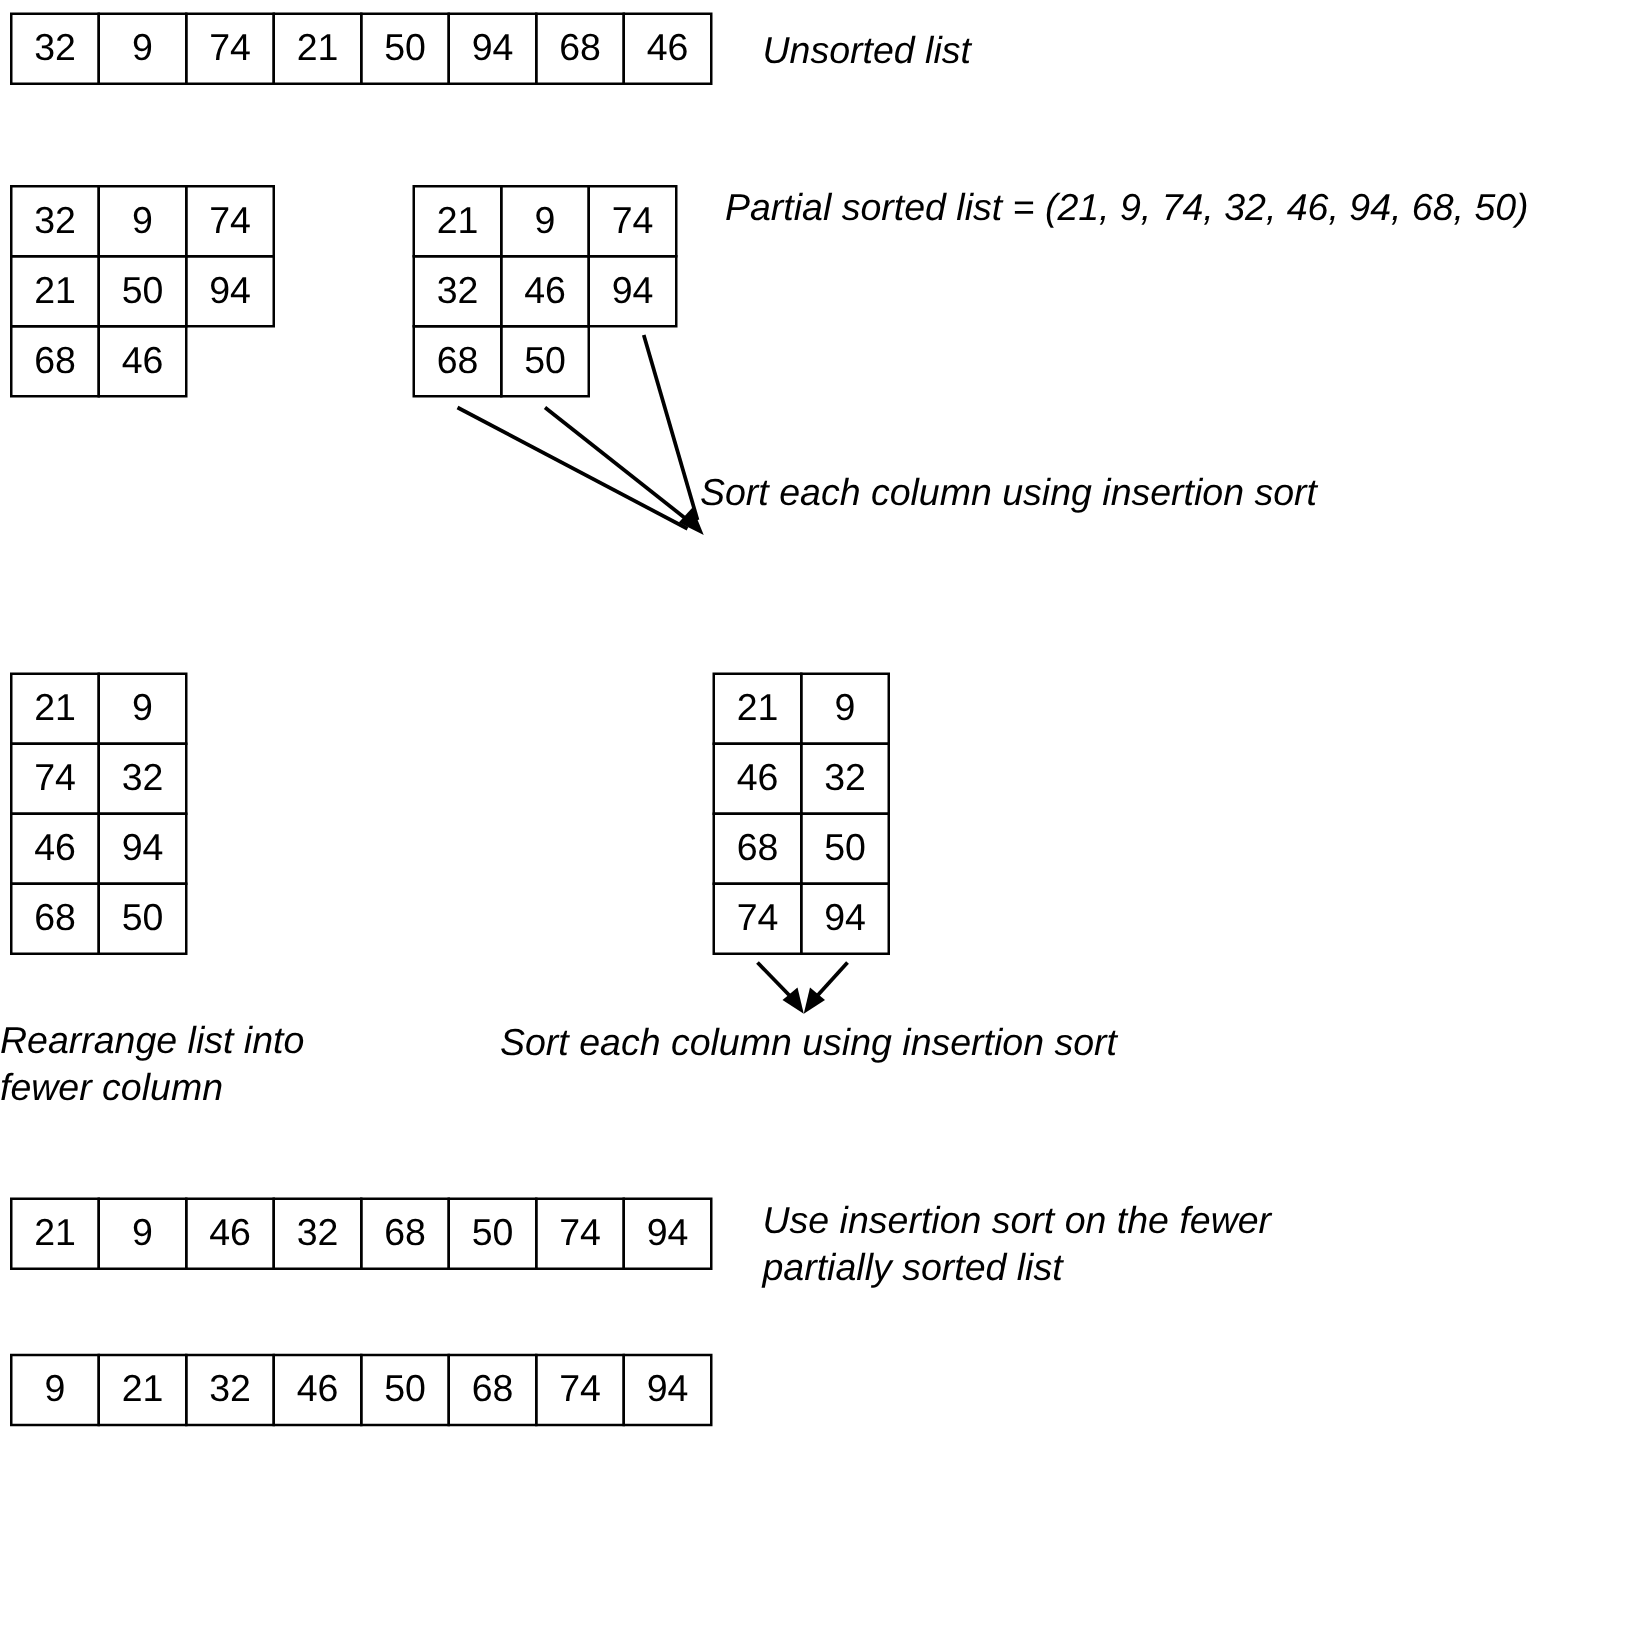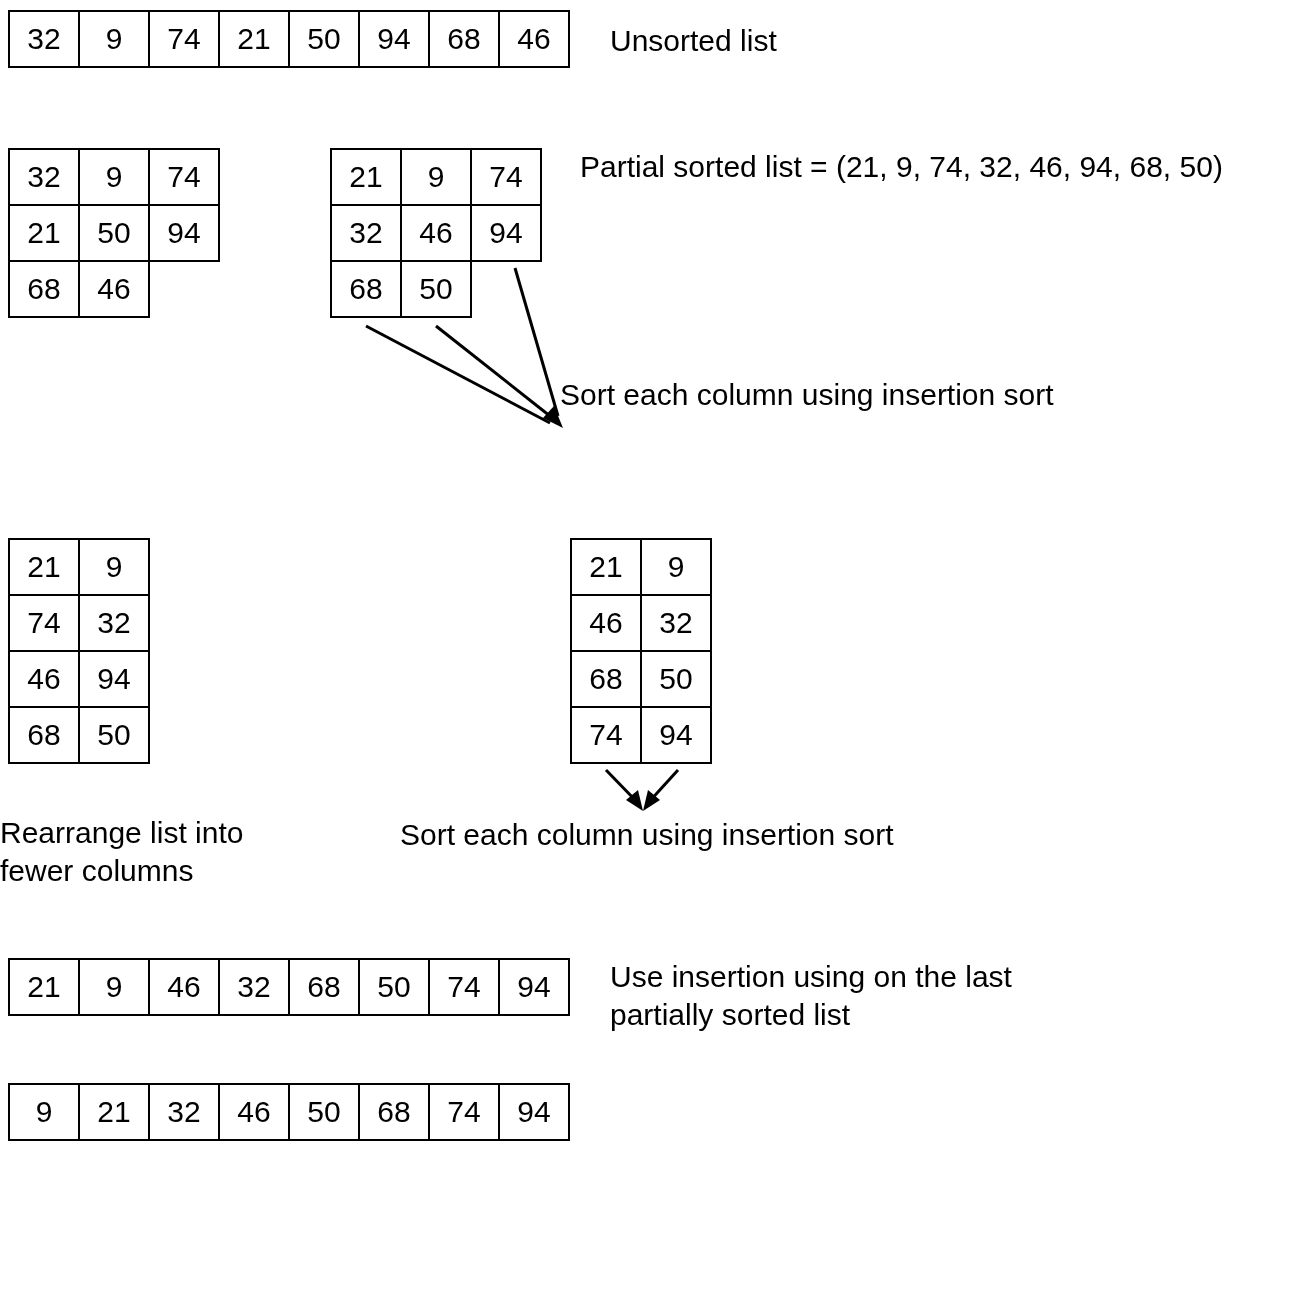--- a/index.html
+++ b/index.html
@@ -23,20 +23,21 @@
     font-size: 30px;
     margin-left: -2px; margin-top: -2px;
   }
   .grid-row { display: flex; flex-direction: row; }
   .grid-row:first-child .cell { margin-top: 0; }
   .grid-row .cell:first-child { margin-left: 0; }
 
   .label {
     font-size: 30px;
     line-height: 1.25;
+    font-style: italic;
   }
   .svg-overlay { position: absolute; top:0; left:0; pointer-events:none; }
   .rel { position: relative; }
 </style>
 </head>
 <body>
 
 <div class="row-section hstack" style="gap:40px;">
   <div class="vstack">
     <div class="grid-row">
@@ -118,21 +119,21 @@
       </div>
       <div class="grid-row">
         <div class="cell">46</div>
         <div class="cell">94</div>
       </div>
       <div class="grid-row">
         <div class="cell">68</div>
         <div class="cell">50</div>
       </div>
     </div>
-    <div class="label" style="margin-top:50px; margin-left:-8px; width:260px;">Rearrange list into fewer columns</div>
+    <div class="label" style="margin-top:50px; margin-left:-8px; width:260px;">Rearrange list into fewer column</div>
   </div>
 
   <div class="vstack rel" style="margin-left:170px;">
     <div>
       <div class="grid-row">
         <div class="cell">21</div>
         <div class="cell">9</div>
       </div>
       <div class="grid-row">
         <div class="cell">46</div>
@@ -163,21 +164,21 @@
       <div class="cell">21</div>
       <div class="cell">9</div>
       <div class="cell">46</div>
       <div class="cell">32</div>
       <div class="cell">68</div>
       <div class="cell">50</div>
       <div class="cell">74</div>
       <div class="cell">94</div>
     </div>
   </div>
-  <div class="label" style="width:440px;">Use insertion using on the last partially sorted list</div>
+  <div class="label" style="width:440px;">Use insertion sort on the fewer partially sorted list</div>
 </div>
 
 <div class="row-section hstack" style="gap:40px; margin-top:40px; margin-bottom:10px;">
   <div class="vstack">
     <div class="grid-row">
       <div class="cell">9</div>
       <div class="cell">21</div>
       <div class="cell">32</div>
       <div class="cell">46</div>
       <div class="cell">50</div>

